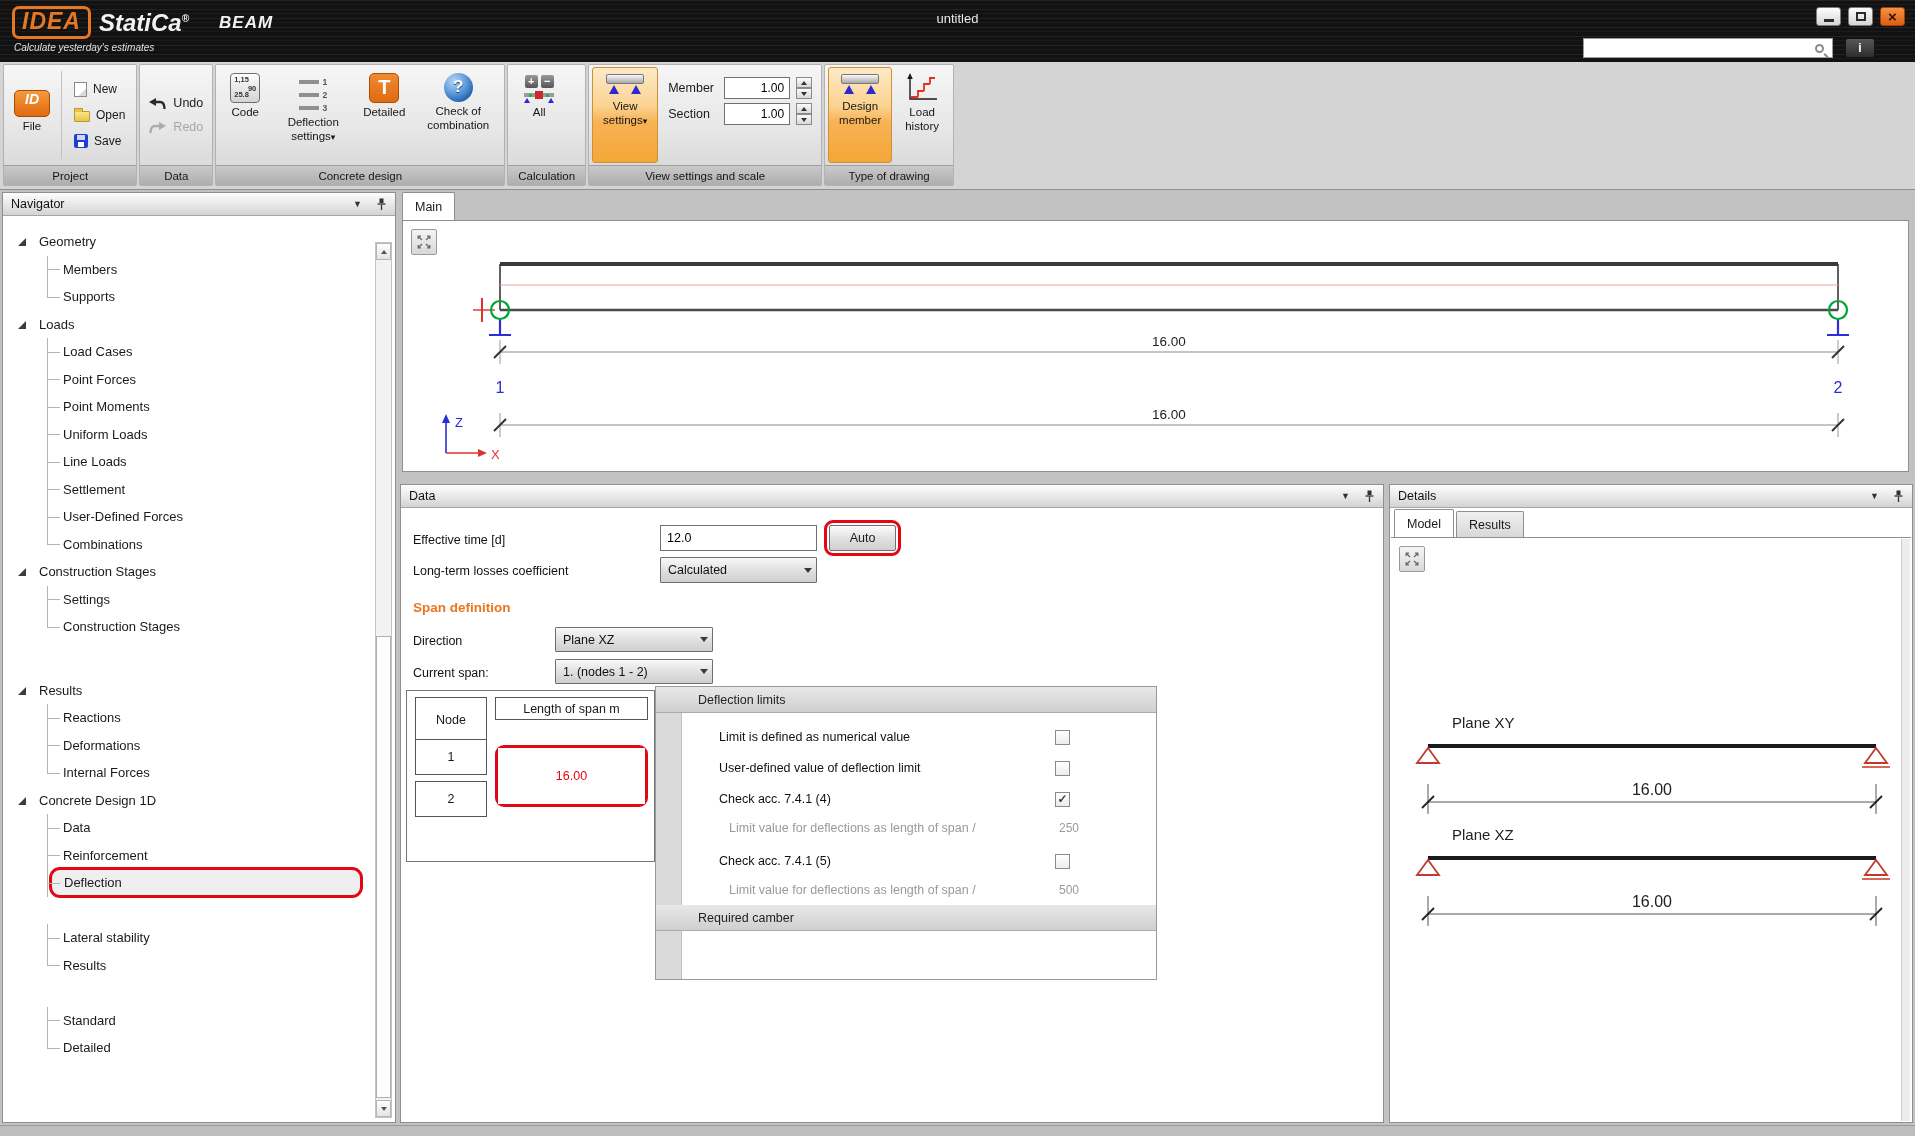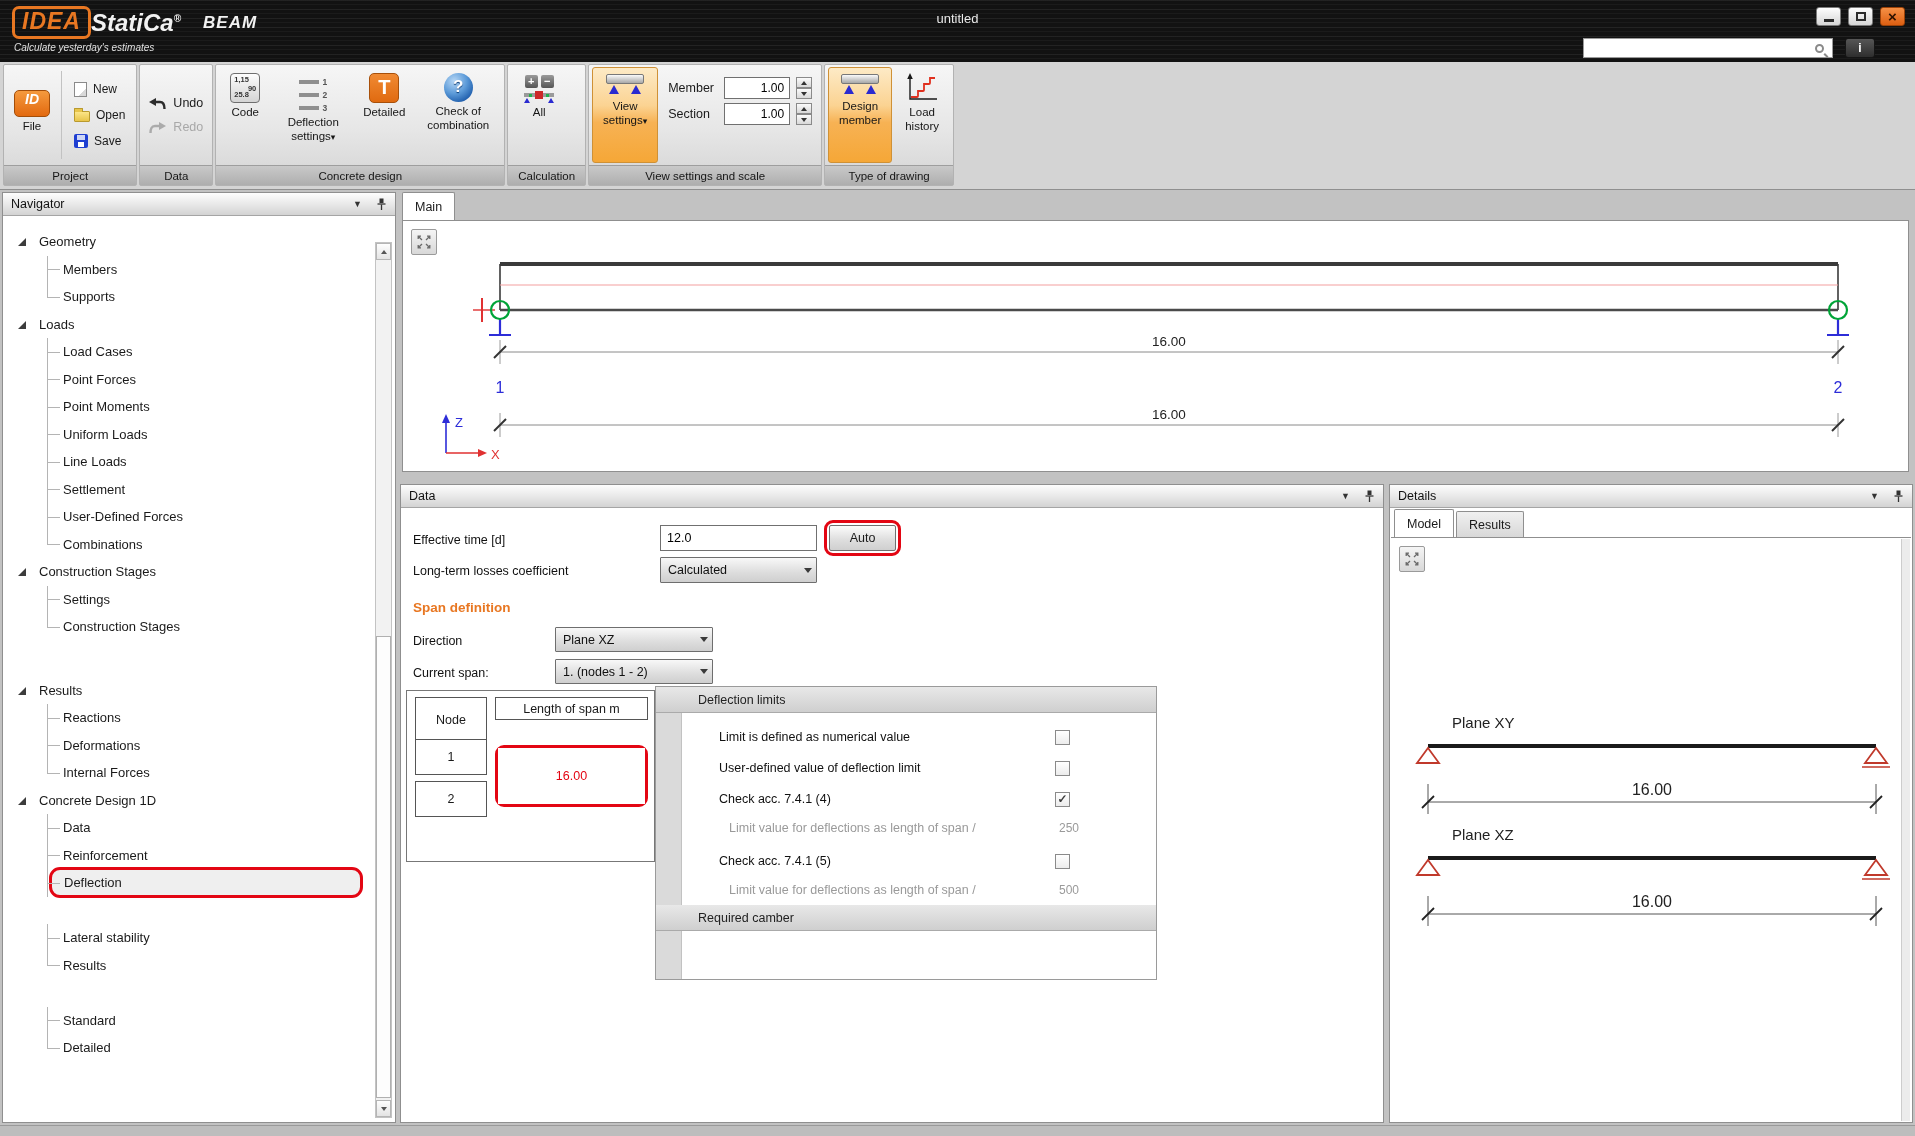--- a/index.html
+++ b/index.html
@@ -6,21 +6,21 @@
   html,body { width:1915px; height:1136px; overflow:hidden; }
   body { font-family:"Liberation Sans",sans-serif; background:#c2c2c2; position:relative; font-size:12px; color:#1a1a1a; }
   .abs { position:absolute; }
   svg text { font-family:"Liberation Sans",sans-serif; }
 
   
   .titlebar { position:absolute; left:0; top:0; width:1915px; height:62px;
     background:#121212;
     background-image:repeating-linear-gradient(180deg, rgba(255,255,255,.07) 0 1px, rgba(0,0,0,0) 1px 4px, rgba(255,255,255,.04) 4px 5px, rgba(0,0,0,0) 5px 9px);
   }
-  .logo-wrap { position:absolute; left:12px; top:6px; display:flex; align-items:center; gap:0; }
+  .logo-wrap { position:absolute; left:12px; top:6px; display:flex; align-items:center; gap:8px; }
   .logo-badge { border:3px solid #e87722; border-radius:7px; padding:0px 7px 2px; color:#e87722; font-weight:bold; font-style:italic; font-size:23px; letter-spacing:1px; line-height:1.1; }
   .logo-statica { color:#f2f2f2; font-style:italic; font-weight:bold; font-size:24px; }
   .logo-reg { color:#f2f2f2; font-size:10px; vertical-align:super; }
   .logo-product { color:#f2f2f2; font-style:italic; font-weight:bold; font-size:17px; margin-left:22px; letter-spacing:1px; }
   .tagline { position:absolute; left:14px; top:42px; color:#e0e0e0; font-style:italic; font-size:10px; }
   .doc-title { position:absolute; left:50%; top:11px; transform:translateX(-50%); color:#e8e8e8; font-size:13px; }
   .win-btns { position:absolute; right:10px; top:7px; display:flex; gap:7px; }
   .win-btn { width:25px; height:19px; border-radius:3px; background:linear-gradient(#fdfdfd,#d6d6d6); border:1px solid #7a7a7a; display:flex; align-items:center; justify-content:center; }
   .win-btn.close { background:linear-gradient(#f59045,#dd5f12); border-color:#9c4208; color:#2b1200; font-weight:bold; font-size:15px; line-height:1; }
   .glyph-min { width:10px; height:3px; background:#2b2b2b; margin-top:8px; }

